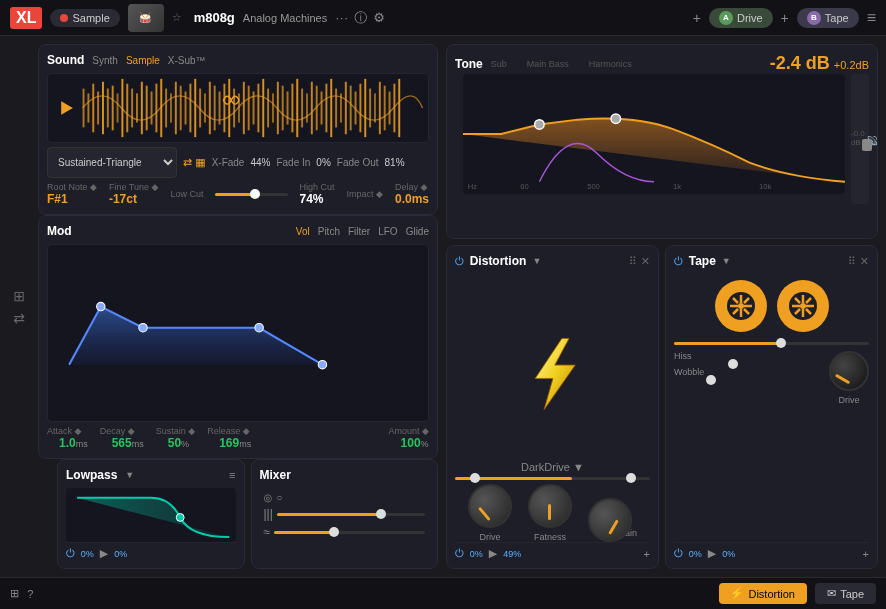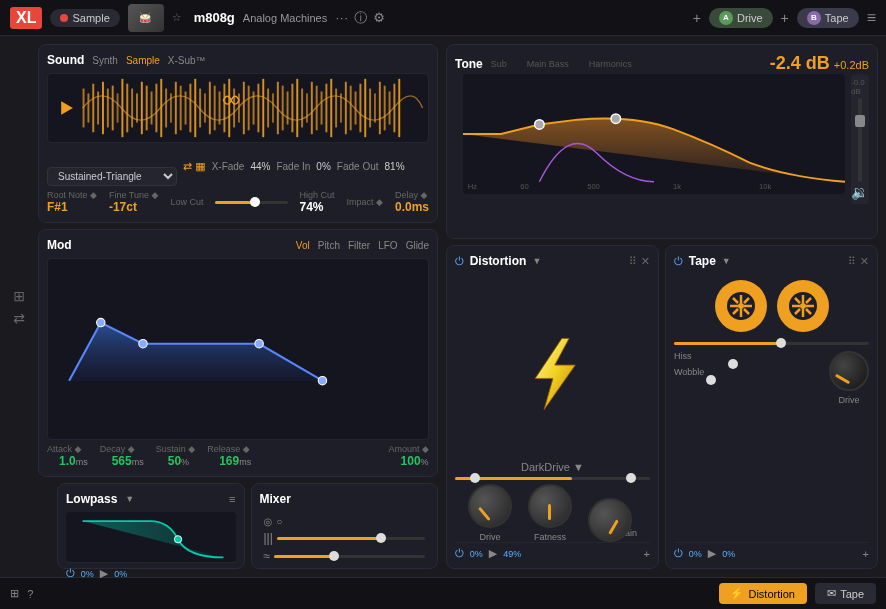--- a/index.html
+++ b/index.html
@@ -87,21 +87,21 @@
       width: 22px;
       justify-content: center;
       align-items: center;
     }
     .left-icon { color: #666; font-size: 14px; cursor: pointer; }
 
     
     .center-left {
       display: flex;
       flex-direction: column;
-      gap: 6px;
+      gap: 0;
       flex: 0 0 400px;
     }
 
     
     .panel {
       background: #1e1e28;
       border-radius: 8px;
       border: 1px solid #2a2a38;
       padding: 8px;
     }
@@ -141,23 +141,22 @@
       align-items: center;
       gap: 6px;
       margin-top: 4px;
     }
     .preset-select {
       background: #252530;
       border: 1px solid #333;
       border-radius: 4px;
       color: #ccc;
       font-size: 10px;
-      padding: 2px 6px;
+      padding: 8px 6px;
       width: 130px;
-      margin-top: 20px;
     }
     .ctrl-icons { display: flex; gap: 3px; color: #f0a020; }
     .ctrl-label { color: #888; font-size: 10px; }
     .ctrl-val { color: #ccc; font-size: 10px; }
 
     
     .note-row {
       display: flex;
       gap: 12px;
       align-items: center;
@@ -215,21 +214,21 @@
     }
     .mod-param { display: flex; flex-direction: column; }
     .mod-param-label { color: #666; font-size: 9px; }
     .mod-param-value { color: #22c55e; font-size: 12px; font-weight: 700; margin-left: 12px; }
     .mod-param-unit { color: #888; font-size: 9px; }
 
     
     .bottom-row {
       display: flex;
       gap: 6px;
-      height: 86px;
+      height: 110px;
       padding-left: 19px;
     }
     .lowpass-panel { flex: 1; display: flex; flex-direction: column; }
     .mixer-panel { flex: 1; display: flex; flex-direction: column; }
 
     
     .center-right {
       flex: 1;
       display: flex;
       flex-direction: column;
@@ -816,21 +815,21 @@
             <circle cx="160" cy="44" r="5" fill="#aaa" stroke="#fff" stroke-width="1.5"></circle>
 
             <text x="5" y="118" font-size="8" fill="#555">Hz</text>
             <text x="60" y="118" font-size="8" fill="#555">60</text>
             <text x="130" y="118" font-size="8" fill="#555">500</text>
             <text x="220" y="118" font-size="8" fill="#555">1k</text>
             <text x="310" y="118" font-size="8" fill="#555">10k</text>
           </svg>
         </div>
 
-        <div style="width:18px;background:#252530;border-radius:4px;position:relative;display:flex;flex-direction:column;align-items:center;padding:4px 0;">
+        <div style="width:18px;background:#252530;border-radius:4px;position:relative;display:flex;align-items:center;padding:4px 0;">
           <div style="font-size:8px;color:#555;margin-bottom:2px;">-0.0 dB</div>
           <div style="flex:1;width:4px;background:#333;border-radius:2px;position:relative;">
             <div style="position:absolute;top:20%;left:-3px;width:10px;height:12px;background:#888;border-radius:2px;"></div>
           </div>
           <div style="color:#f0a020;font-size:14px;margin-top:2px;">🔉</div>
         </div>
       </div>
     </div>
 
     <div class="effects-row">

